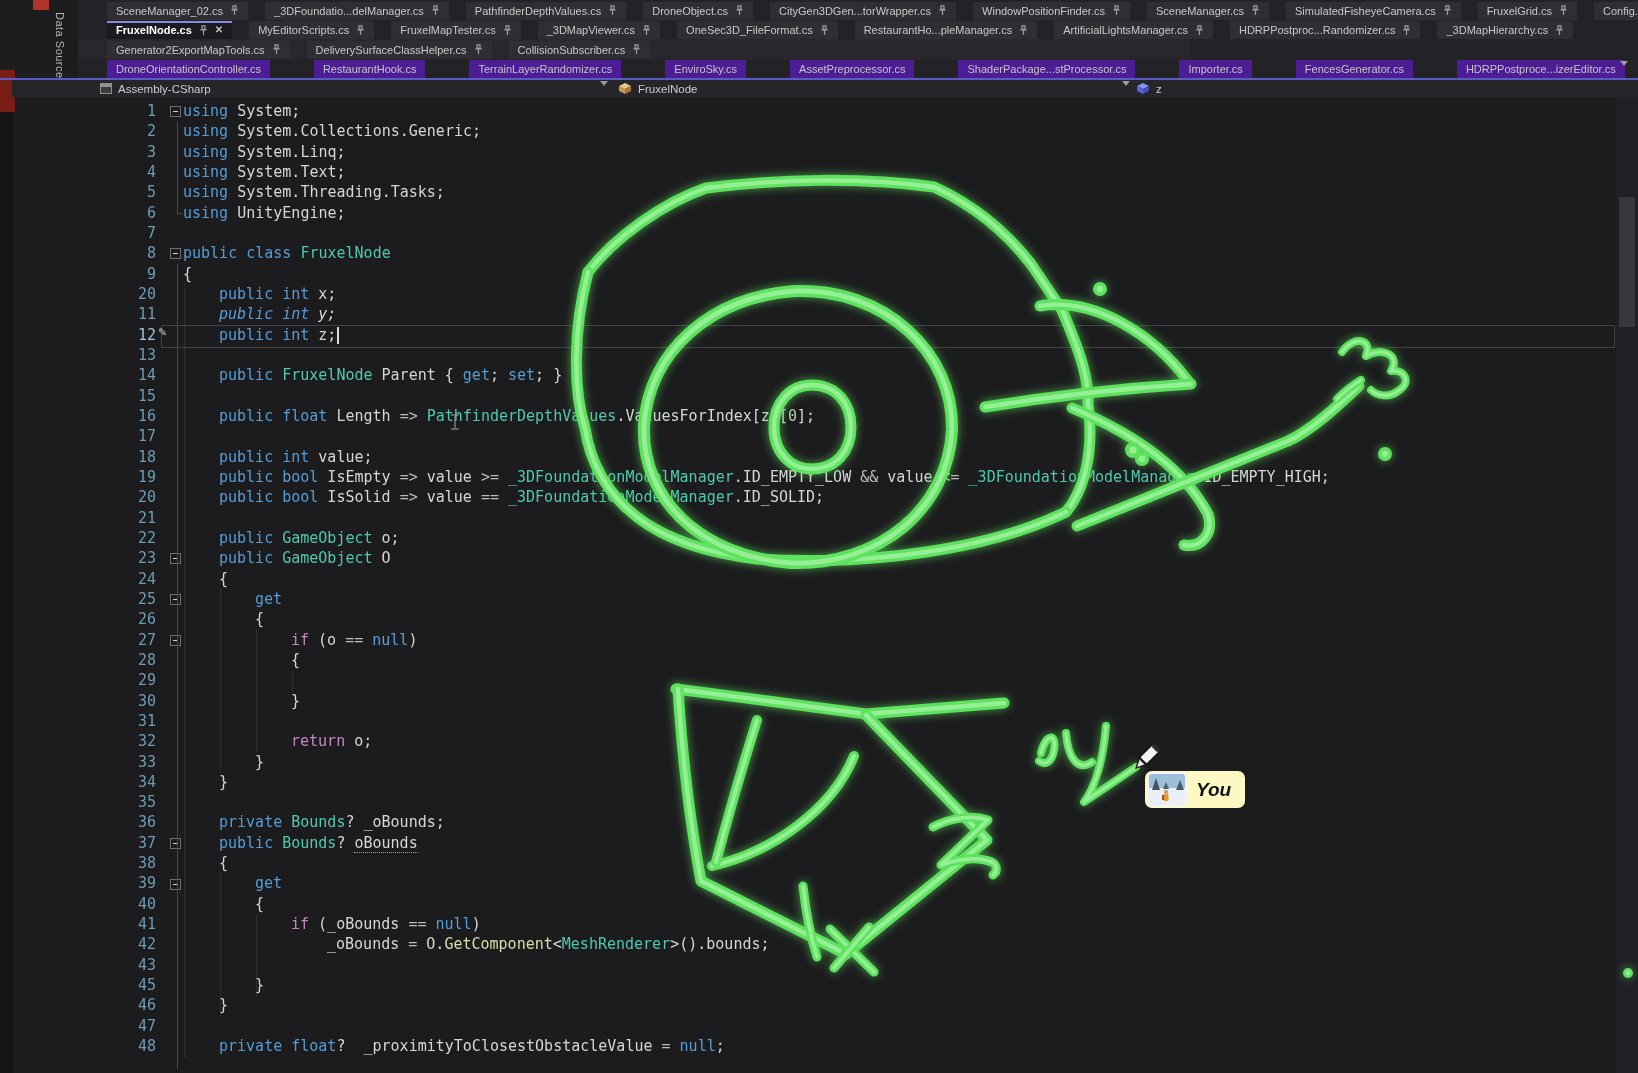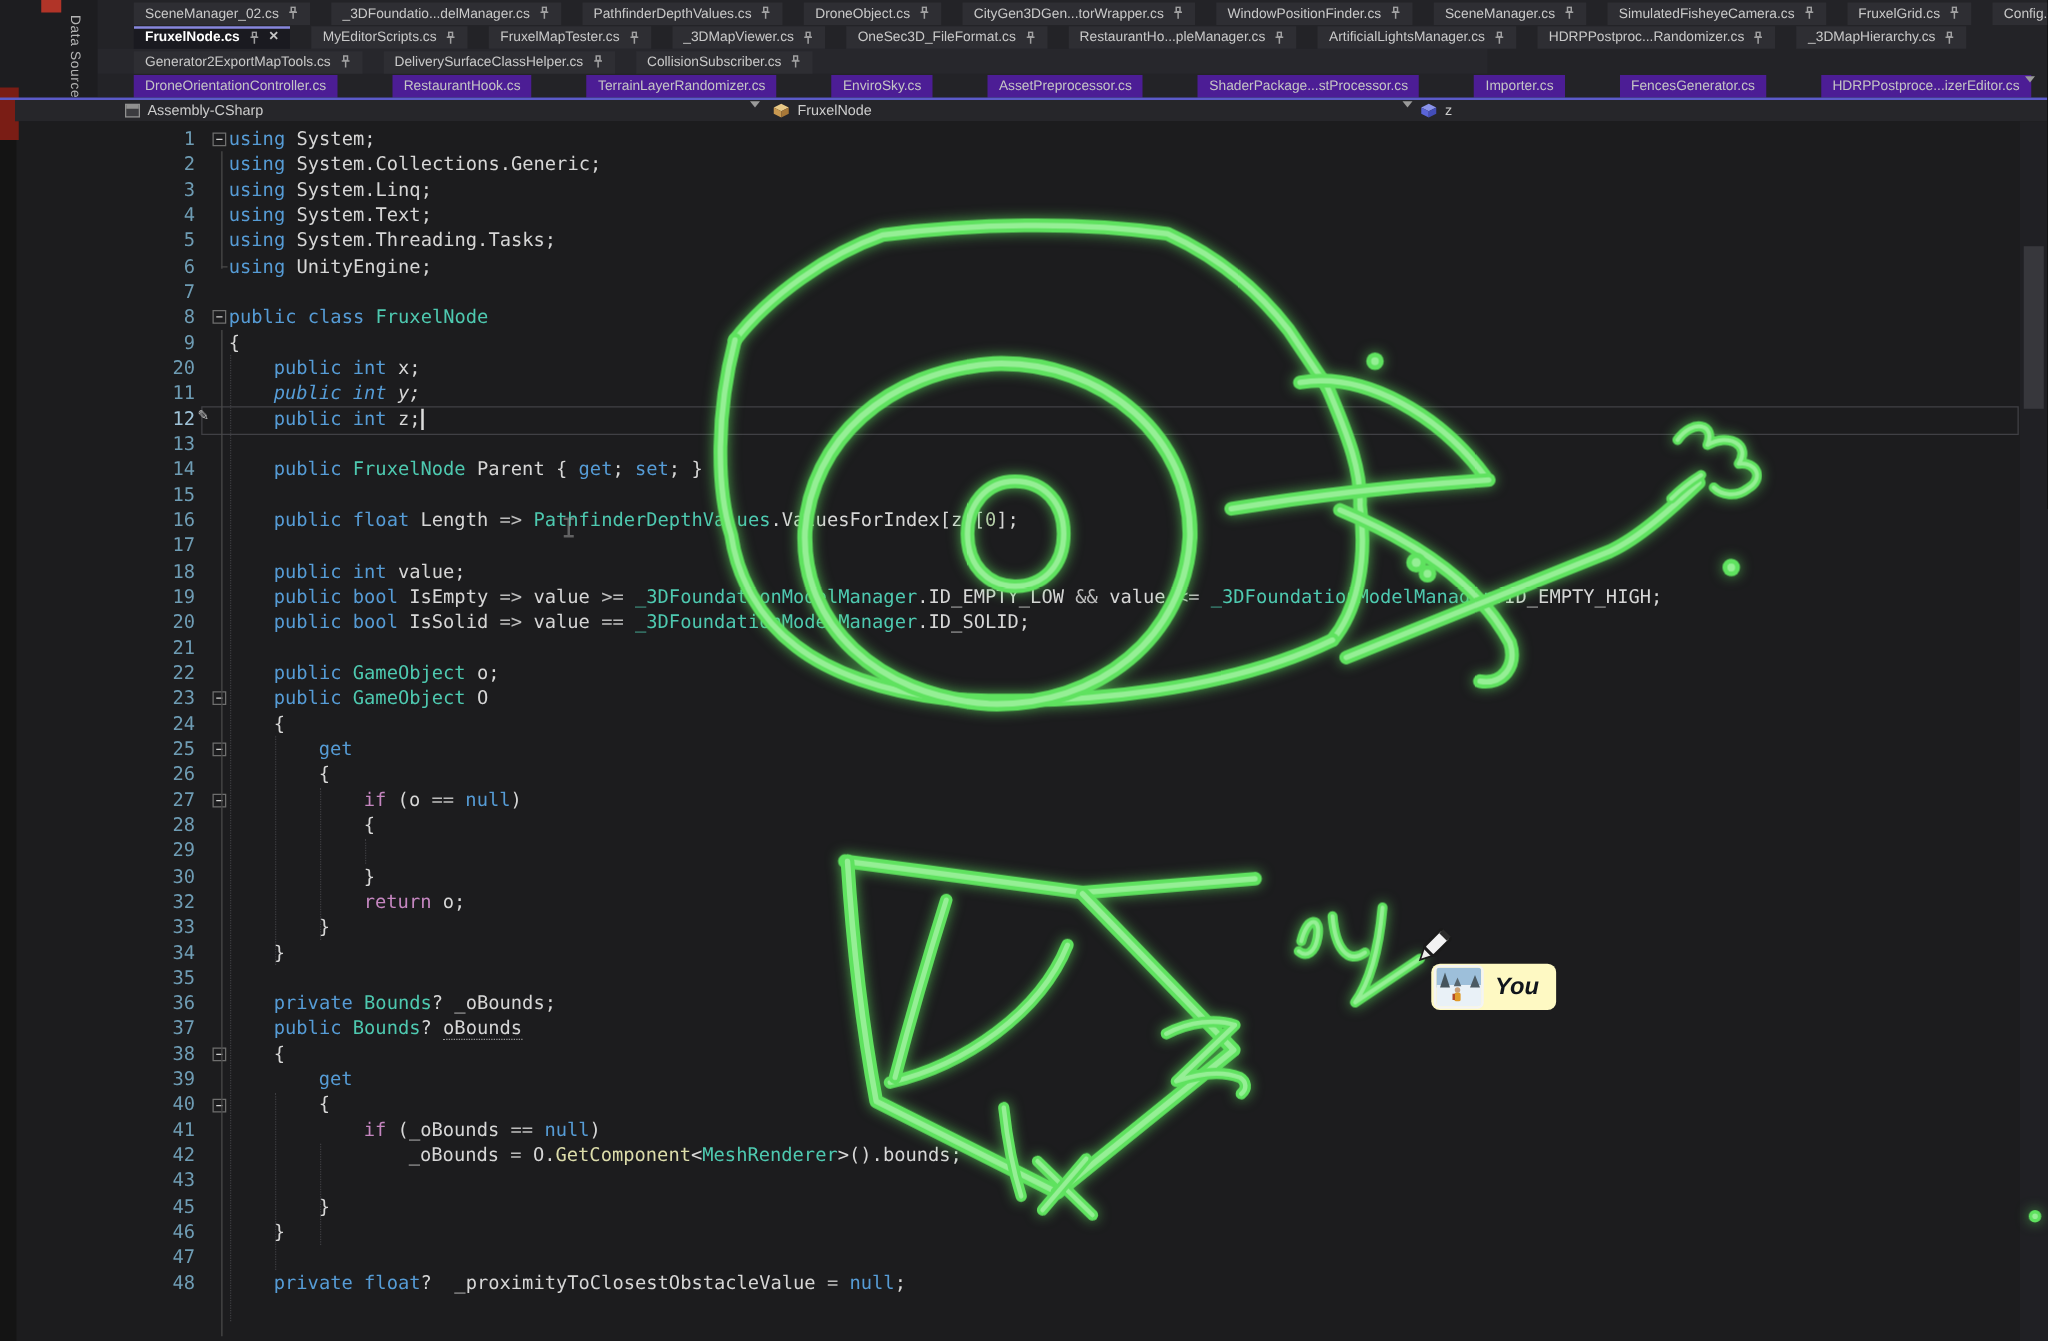--- a/index.html
+++ b/index.html
@@ -315,20 +315,21 @@
       <div class="cl"><span class="num">21</span><span class="foldcol"></span><span class="src" style="margin-left: 0px;"></span></div>
       <div class="cl"><span class="num">22</span><span class="foldcol"></span><span class="src" style="margin-left: 36px;"><span class="tk-k">public</span><span class="tk-p"> </span><span class="tk-t">GameObject</span><span class="tk-p"> o;</span></span></div>
       <div class="cl"><span class="num">23</span><span class="foldcol"></span><span class="src" style="margin-left: 36px;"><span class="tk-k">public</span><span class="tk-p"> </span><span class="tk-t">GameObject</span><span class="tk-p"> O</span></span></div>
       <div class="cl"><span class="num">24</span><span class="foldcol"></span><span class="src" style="margin-left: 36px;"><span class="tk-p">{</span></span></div>
       <div class="cl"><span class="num">25</span><span class="foldcol"></span><span class="src" style="margin-left: 72px;"><span class="tk-k">get</span></span></div>
       <div class="cl"><span class="num">26</span><span class="foldcol"></span><span class="src" style="margin-left: 72px;"><span class="tk-p">{</span></span></div>
       <div class="cl"><span class="num">27</span><span class="foldcol"></span><span class="src" style="margin-left: 108px;"><span class="tk-c">if</span><span class="tk-p"> (o </span><span class="tk-o">==</span><span class="tk-p"> </span><span class="tk-k">null</span><span class="tk-p">)</span></span></div>
       <div class="cl"><span class="num">28</span><span class="foldcol"></span><span class="src" style="margin-left: 108px;"><span class="tk-p">{</span></span></div>
       <div class="cl"><span class="num">29</span><span class="foldcol"></span></div>
       <div class="cl"><span class="num">30</span><span class="foldcol"></span><span class="src" style="margin-left: 108px;"><span class="tk-p">}</span></span></div>
+      <div class="cl"><span class="num">31</span><span class="foldcol"></span><span class="src" style="margin-left: 0px;"></span></div>
       <div class="cl"><span class="num">32</span><span class="foldcol"></span><span class="src" style="margin-left: 108px;"><span class="tk-c">return</span><span class="tk-p"> o;</span></span></div>
       <div class="cl"><span class="num">33</span><span class="foldcol"></span><span class="src" style="margin-left: 72px;"><span class="tk-p">}</span></span></div>
       <div class="cl"><span class="num">34</span><span class="foldcol"></span><span class="src" style="margin-left: 36px;"><span class="tk-p">}</span></span></div>
       <div class="cl"><span class="num">35</span><span class="foldcol"></span><span class="src" style="margin-left: 0px;"></span></div>
       <div class="cl"><span class="num">36</span><span class="foldcol"></span><span class="src" style="margin-left: 36px;"><span class="tk-k">private</span><span class="tk-p"> </span><span class="tk-t">Bounds</span><span class="tk-p">? _oBounds;</span></span></div>
       <div class="cl"><span class="num">37</span><span class="foldcol"></span><span class="src" style="margin-left: 36px;"><span class="tk-k">public</span><span class="tk-p"> </span><span class="tk-t">Bounds</span><span class="tk-p">? </span><span class="tk-u">oBounds</span></span></div>
       <div class="cl"><span class="num">38</span><span class="foldcol"></span><span class="src" style="margin-left: 36px;"><span class="tk-p">{</span></span></div>
       <div class="cl"><span class="num">39</span><span class="foldcol"></span><span class="src" style="margin-left: 72px;"><span class="tk-k">get</span></span></div>
       <div class="cl"><span class="num">40</span><span class="foldcol"></span><span class="src" style="margin-left: 72px;"><span class="tk-p">{</span></span></div>
       <div class="cl"><span class="num">41</span><span class="foldcol"></span><span class="src" style="margin-left: 108px;"><span class="tk-c">if</span><span class="tk-p"> (_oBounds </span><span class="tk-o">==</span><span class="tk-p"> </span><span class="tk-k">null</span><span class="tk-p">)</span></span></div>

